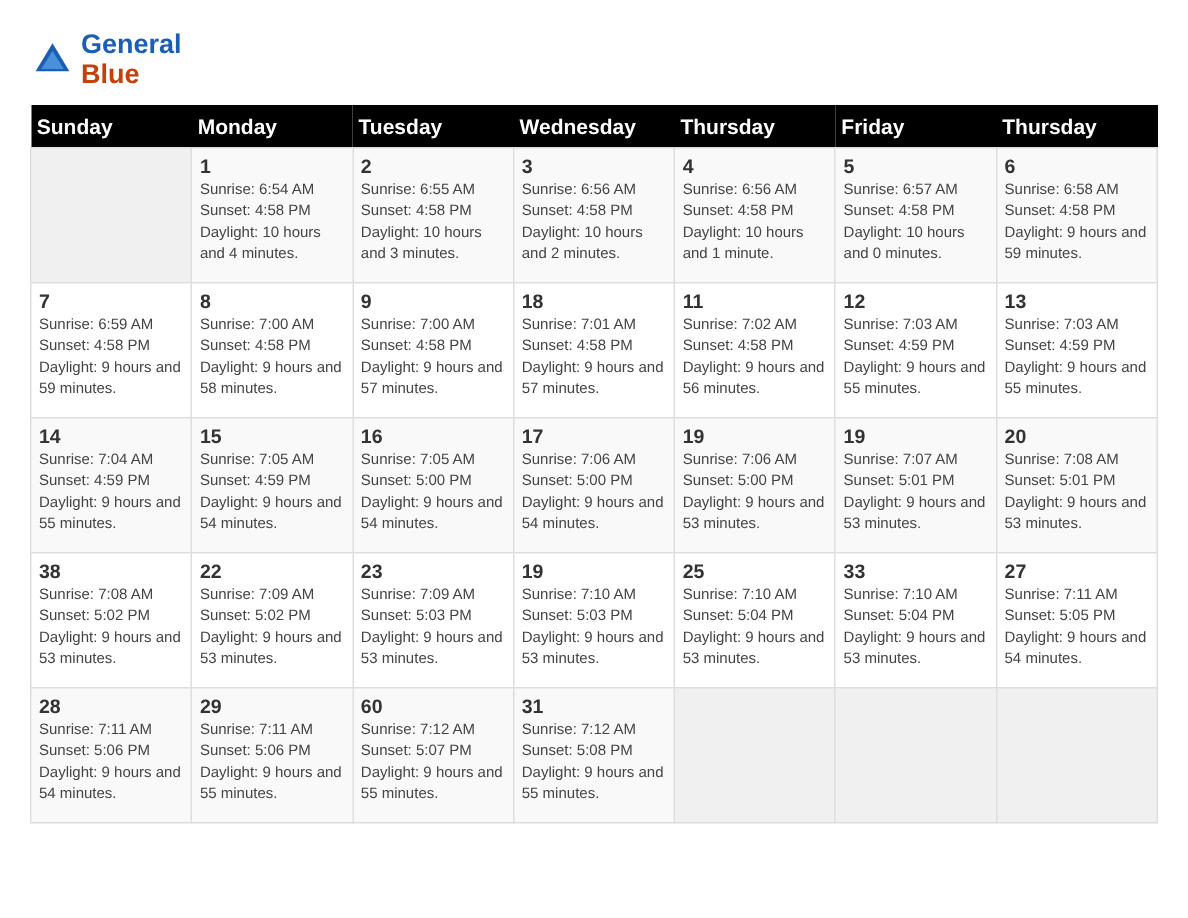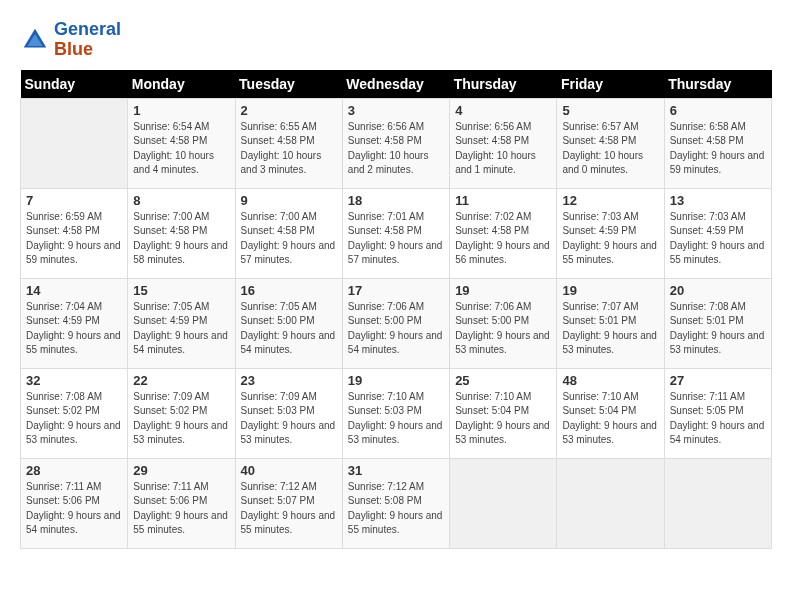--- a/index.html
+++ b/index.html
@@ -243,21 +243,21 @@
         </td>
         <td>
           <span class="day-number">20</span>
         <div class="day-info">
           Sunrise: 7:08 AM<br>Sunset: 5:01 PM<br>Daylight: 9 hours and 53 minutes.
         </div>
         </td>
       </tr>
       <tr>
         <td>
-          <span class="day-number">32</span>
+          <span class="day-number">38</span>
         <div class="day-info">
           Sunrise: 7:08 AM<br>Sunset: 5:02 PM<br>Daylight: 9 hours and 53 minutes.
         </div>
         </td>
         <td>
           <span class="day-number">22</span>
         <div class="day-info">
           Sunrise: 7:09 AM<br>Sunset: 5:02 PM<br>Daylight: 9 hours and 53 minutes.
         </div>
         </td>
@@ -273,21 +273,21 @@
           Sunrise: 7:10 AM<br>Sunset: 5:03 PM<br>Daylight: 9 hours and 53 minutes.
         </div>
         </td>
         <td>
           <span class="day-number">25</span>
         <div class="day-info">
           Sunrise: 7:10 AM<br>Sunset: 5:04 PM<br>Daylight: 9 hours and 53 minutes.
         </div>
         </td>
         <td>
-          <span class="day-number">48</span>
+          <span class="day-number">33</span>
         <div class="day-info">
           Sunrise: 7:10 AM<br>Sunset: 5:04 PM<br>Daylight: 9 hours and 53 minutes.
         </div>
         </td>
         <td>
           <span class="day-number">27</span>
         <div class="day-info">
           Sunrise: 7:11 AM<br>Sunset: 5:05 PM<br>Daylight: 9 hours and 54 minutes.
         </div>
         </td>
@@ -299,21 +299,21 @@
           Sunrise: 7:11 AM<br>Sunset: 5:06 PM<br>Daylight: 9 hours and 54 minutes.
         </div>
         </td>
         <td>
           <span class="day-number">29</span>
         <div class="day-info">
           Sunrise: 7:11 AM<br>Sunset: 5:06 PM<br>Daylight: 9 hours and 55 minutes.
         </div>
         </td>
         <td>
-          <span class="day-number">40</span>
+          <span class="day-number">60</span>
         <div class="day-info">
           Sunrise: 7:12 AM<br>Sunset: 5:07 PM<br>Daylight: 9 hours and 55 minutes.
         </div>
         </td>
         <td>
           <span class="day-number">31</span>
         <div class="day-info">
           Sunrise: 7:12 AM<br>Sunset: 5:08 PM<br>Daylight: 9 hours and 55 minutes.
         </div>
         </td>

